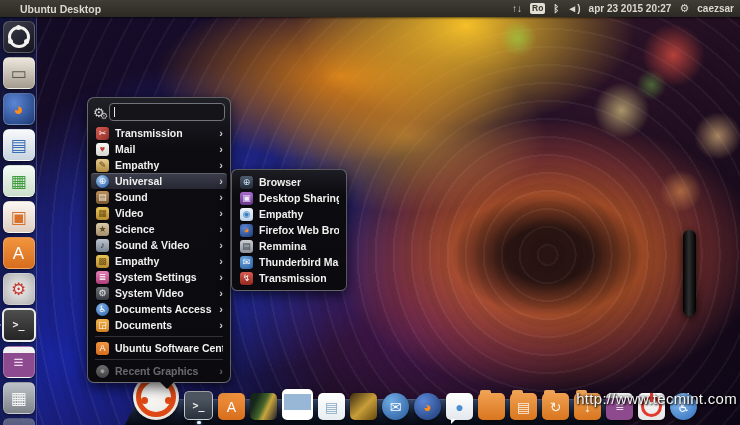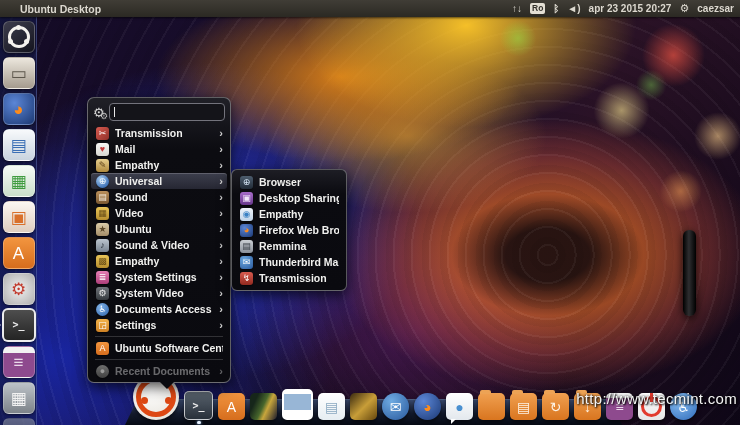--- a/index.html
+++ b/index.html
@@ -192,21 +192,21 @@
           <span class="ml">Sound</span>
           <span class="arr">›</span>
         </div>
         <div class="menu-row">
           <span class="mi" style="background: linear-gradient(rgb(233, 197, 88), rgb(182, 141, 46)); color: rgb(107, 79, 23);">▦</span>
           <span class="ml">Video</span>
           <span class="arr">›</span>
         </div>
         <div class="menu-row">
           <span class="mi" style="background: linear-gradient(rgb(219, 204, 169), rgb(164, 140, 103)); color: rgb(93, 72, 40);">★</span>
-          <span class="ml">Ubuntu</span>
+          <span class="ml">Science</span>
           <span class="arr">›</span>
         </div>
         <div class="menu-row">
           <span class="mi" style="background: linear-gradient(rgb(188, 197, 207), rgb(121, 132, 146)); color: rgb(45, 53, 63);">♪</span>
           <span class="ml">Sound &amp; Video</span>
           <span class="arr">›</span>
         </div>
         <div class="menu-row">
           <span class="mi" style="background: linear-gradient(rgb(233, 197, 88), rgb(182, 141, 46)); color: rgb(107, 79, 23);">▩</span>
           <span class="ml">Empathy</span>
@@ -222,32 +222,32 @@
           <span class="ml">System Video</span>
           <span class="arr">›</span>
         </div>
         <div class="menu-row">
           <span class="mi round" style="background: radial-gradient(circle at 35% 30%, rgb(132, 181, 234), rgb(44, 97, 166)); color: rgb(255, 255, 255);">♿</span>
           <span class="ml">Documents Access</span>
           <span class="arr">›</span>
         </div>
         <div class="menu-row">
           <span class="mi" style="background: linear-gradient(rgb(243, 180, 76), rgb(206, 129, 36)); color: rgb(255, 255, 255);">◲</span>
-          <span class="ml">Settings</span>
+          <span class="ml">Documents</span>
           <span class="arr">›</span>
         </div>
         <div class="menu-sep"></div>
         <div class="menu-row">
           <span class="mi" style="background: linear-gradient(rgb(242, 149, 63), rgb(214, 109, 29)); color: rgb(255, 255, 255);">A</span>
           <span class="ml">Ubuntu Software Center</span>
         </div>
         <div class="menu-sep"></div>
         <div class="menu-row dim">
           <span class="mi round" style="background: linear-gradient(rgb(110, 110, 110), rgb(65, 65, 65)); color: rgb(154, 154, 154);">●</span>
-          <span class="ml">Recent Documents</span>
+          <span class="ml">Recent Graphics</span>
           <span class="arr">›</span>
         </div>
       </div>
   </div>
 
   <div class="submenu" id="submenu">
       <div class="menu-row">
         <span class="mi" style="background: linear-gradient(rgb(77, 93, 110), rgb(33, 43, 55)); color: rgb(210, 226, 242);">⊕</span>
         <span class="ml">Browser</span>
       </div>

